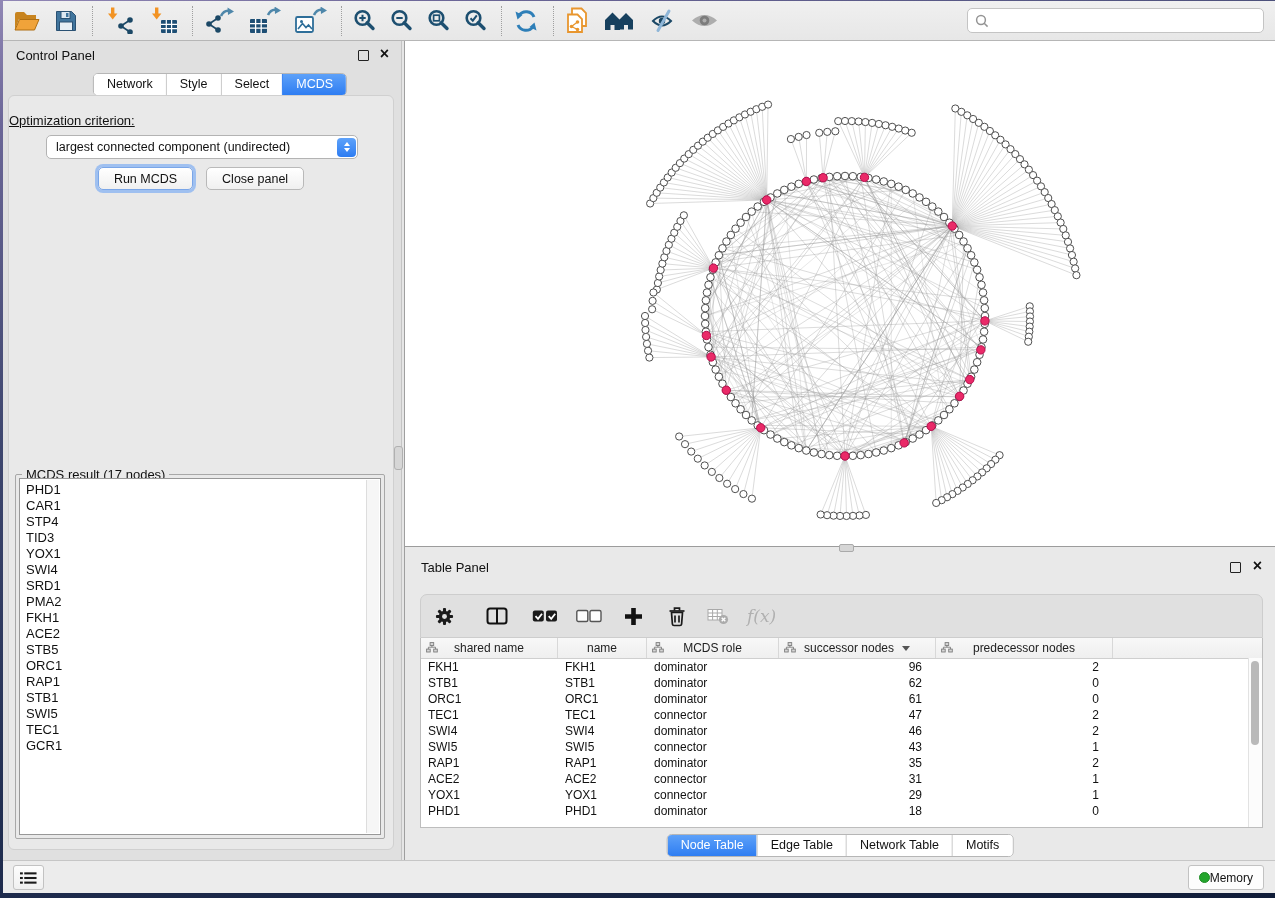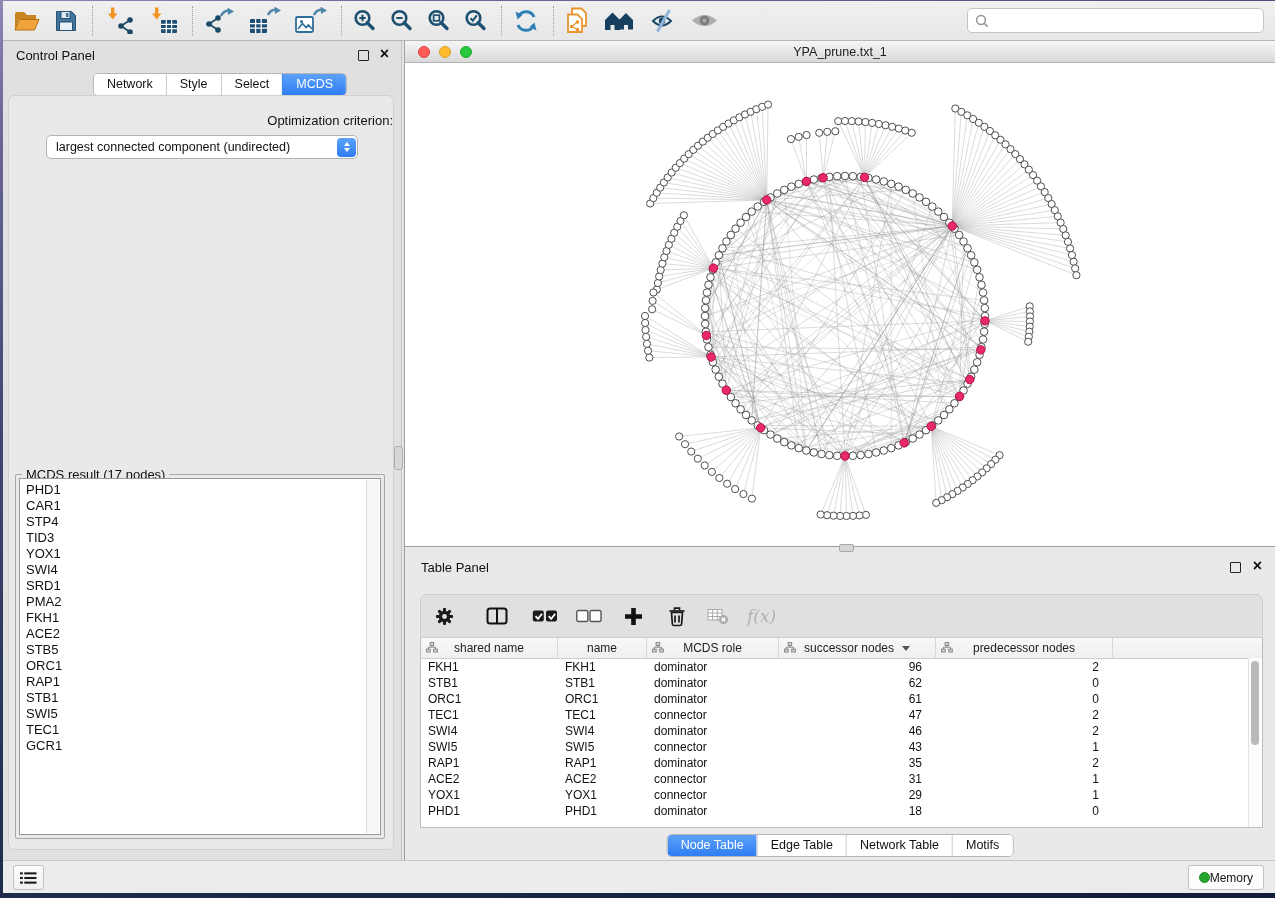--- a/index.html
+++ b/index.html
@@ -27,21 +27,21 @@
   .close-ico{position:absolute;top:4px;font-size:16px;font-weight:bold;color:#111;line-height:18px;}
   .cp-titlebar .float-ico{right:32px;}
   .cp-titlebar .close-ico{right:12px;}
   .segtabs{display:flex;height:21px;border:1px solid #b6b6b6;border-radius:5px;background:#fff;overflow:hidden;}
   .seg{padding:0 13px;font-size:12.5px;line-height:21px;color:#111;border-left:1px solid #c9c9c9;background:#fff;}
   .seg:first-child{border-left:none;}
   .seg.active{background:linear-gradient(#5da1f9,#2e7df2);color:#fff;border-left-color:#2e7df2;}
   #cp-tabs{position:absolute;top:32px;left:50%;transform:translateX(-50%);margin-left:18px;}
   .cp-card{position:absolute;left:5px;top:54px;width:386px;height:755px;background:#e9e9e9;
     border:1px solid #d0d0d0;border-radius:6px;box-sizing:border-box;}
-  .opt-label{position:absolute;top:17px;width:100%;text-align:right;font-size:13px;color:#111;}
+  .opt-label{position:absolute;top:17px;width:100%;text-align:left;font-size:13px;color:#111;text-decoration:underline;}
   .dropdown{position:absolute;left:37px;top:39px;width:312px;height:24px;background:#fff;
     border:1px solid #b3b3b3;border-radius:5px;display:flex;align-items:center;box-sizing:border-box;}
   .dd-text{flex:1;padding-left:9px;font-size:12.5px;color:#111;white-space:nowrap;}
   .dd-stepper{width:19px;height:19px;margin-right:1px;background:linear-gradient(#5ea2fa,#2d7cf2);
     border-radius:4px;display:flex;flex-direction:column;align-items:center;justify-content:center;gap:2px;}
   .dd-stepper i{width:0;height:0;border-left:3.5px solid transparent;border-right:3.5px solid transparent;display:block;}
   .dd-stepper .up{border-bottom:4px solid #fff;}
   .dd-stepper .down{border-top:4px solid #fff;}
   .btn-row{position:absolute;top:71px;width:100%;display:flex;justify-content:center;gap:13px;}
   .mac-btn{height:23px;padding:0 15px;background:linear-gradient(#ffffff,#f0f0f0);
@@ -282,20 +282,24 @@
       </div>
     <div class="cp-card">
       <div class="opt-label">Optimization criterion:</div>
       <div class="dropdown">
         <span class="dd-text">largest connected component (undirected)</span>
         <span class="dd-stepper">
             <i class="up"></i>
             <i class="down"></i>
           </span>
       </div>
+      <div class="btn-row">
+        <button class="mac-btn focus">Run MCDS</button>
+        <button class="mac-btn">Close panel</button>
+      </div>
       <div class="groupbox">
         <span class="legend">MCDS result (17 nodes)</span>
         <div class="mcds-list" id="mcds-list">
           <div class="list-scroll"></div>
         <div class="li">PHD1</div>
             <div class="li">CAR1</div>
             <div class="li">STP4</div>
             <div class="li">TID3</div>
             <div class="li">YOX1</div>
             <div class="li">SWI4</div>
@@ -313,26 +317,20 @@
           </div>
       </div>
     </div>
   </div>
 
   <div class="vsplit">
       <span class="grip"></span>
     </div>
 
   <div class="net-frame">
-    <div class="net-titlebar">
-      <span class="tl red"></span>
-      <span class="tl yellow"></span>
-      <span class="tl green"></span>
-      <span class="net-title">YPA_prune.txt_1</span>
-    </div>
     <div class="net-canvas">
       <svg id="netsvg" width="870" height="483" viewBox="0 0 870 483">
           <line x1="308.4430330899728" y1="205.11717993440635" x2="447.8498626132069" y2="113.22024589750566" stroke="#9a9a9a" stroke-opacity="0.5" stroke-width="0.7"></line>
           <line x1="308.4430330899728" y1="205.11717993440635" x2="486.2390686737234" y2="120.85633375682855" stroke="#9a9a9a" stroke-opacity="0.5" stroke-width="0.7"></line>
           <line x1="308.4430330899728" y1="205.11717993440635" x2="416.5491287373368" y2="114.97805740744698" stroke="#9a9a9a" stroke-opacity="0.5" stroke-width="0.7"></line>
           <line x1="308.4430330899728" y1="205.11717993440635" x2="307.8563337568286" y2="299.23906867372347" stroke="#9a9a9a" stroke-opacity="0.5" stroke-width="0.7"></line>
           <line x1="308.4430330899728" y1="205.11717993440635" x2="424.3249733455368" y2="392.11970938505397" stroke="#9a9a9a" stroke-opacity="0.5" stroke-width="0.7"></line>
           <line x1="308.4430330899728" y1="205.11717993440635" x2="521.0139814651728" y2="367.17852165429645" stroke="#9a9a9a" stroke-opacity="0.5" stroke-width="0.7"></line>
           <line x1="308.4430330899728" y1="205.11717993440635" x2="471.152930753884" y2="389.48990770545527" stroke="#9a9a9a" stroke-opacity="0.5" stroke-width="0.7"></line>
           <line x1="308.4430330899728" y1="205.11717993440635" x2="579.119709385054" y2="237.3249733455369" stroke="#9a9a9a" stroke-opacity="0.5" stroke-width="0.7"></line>

